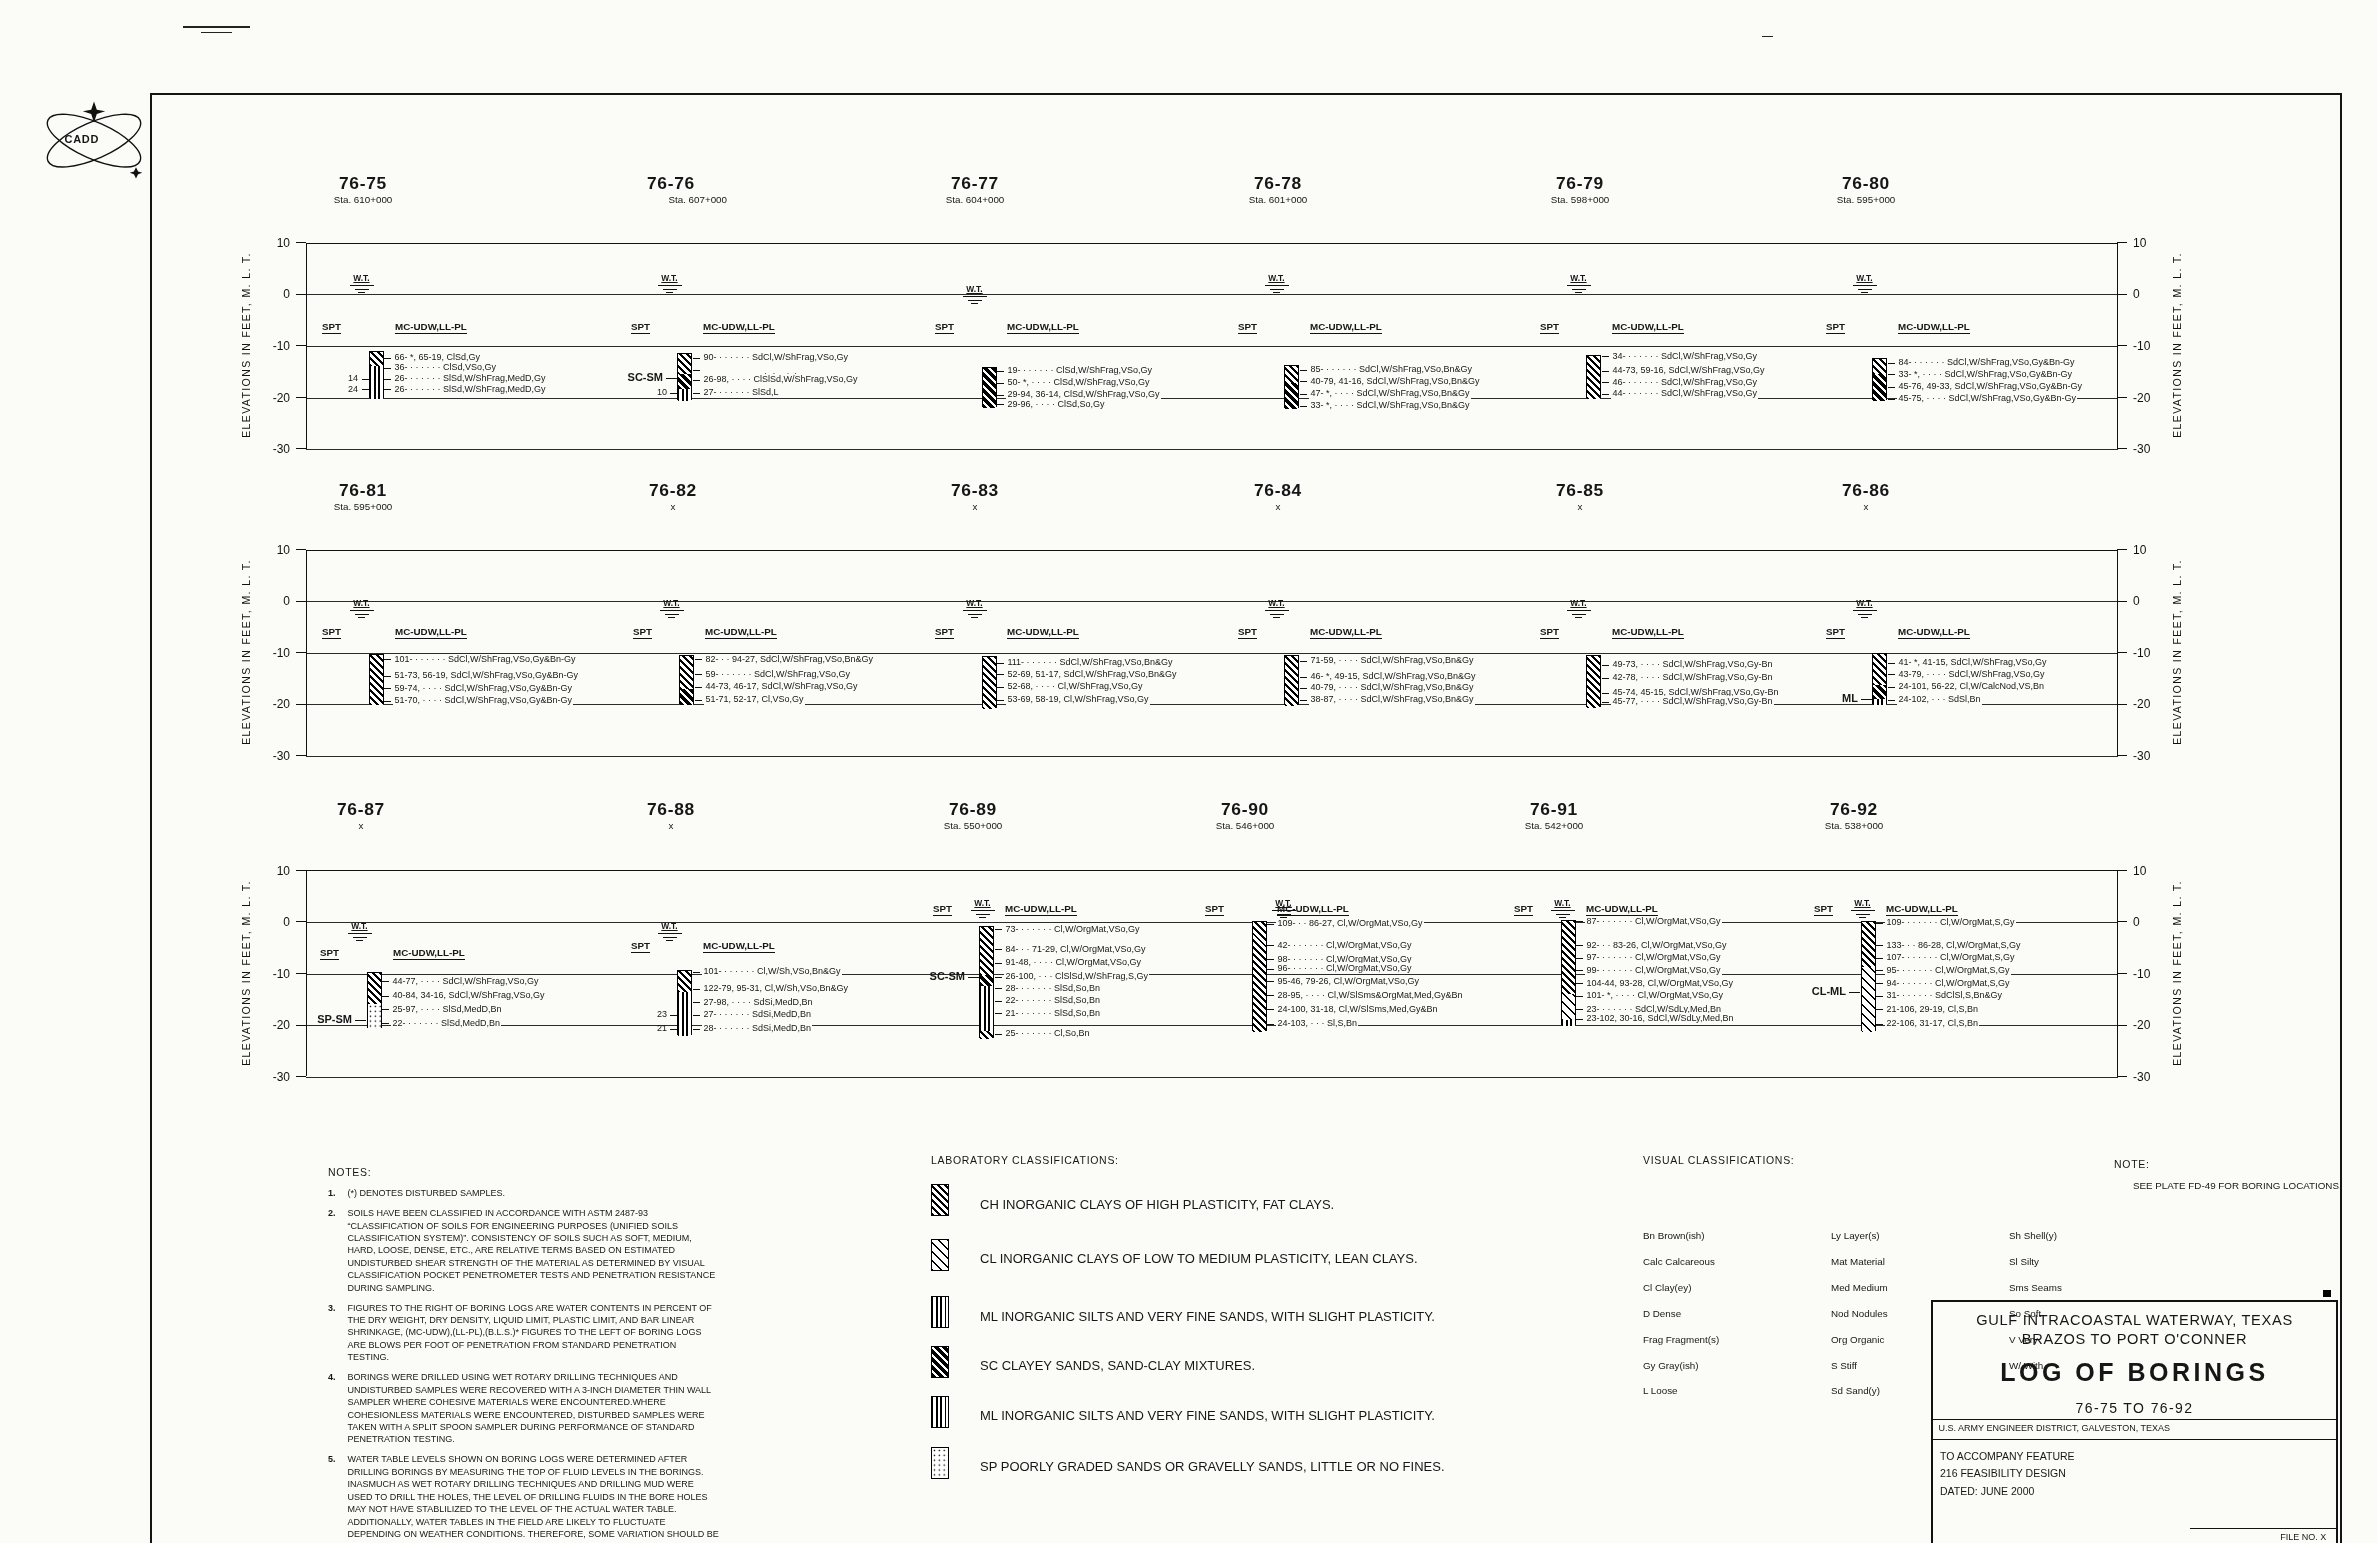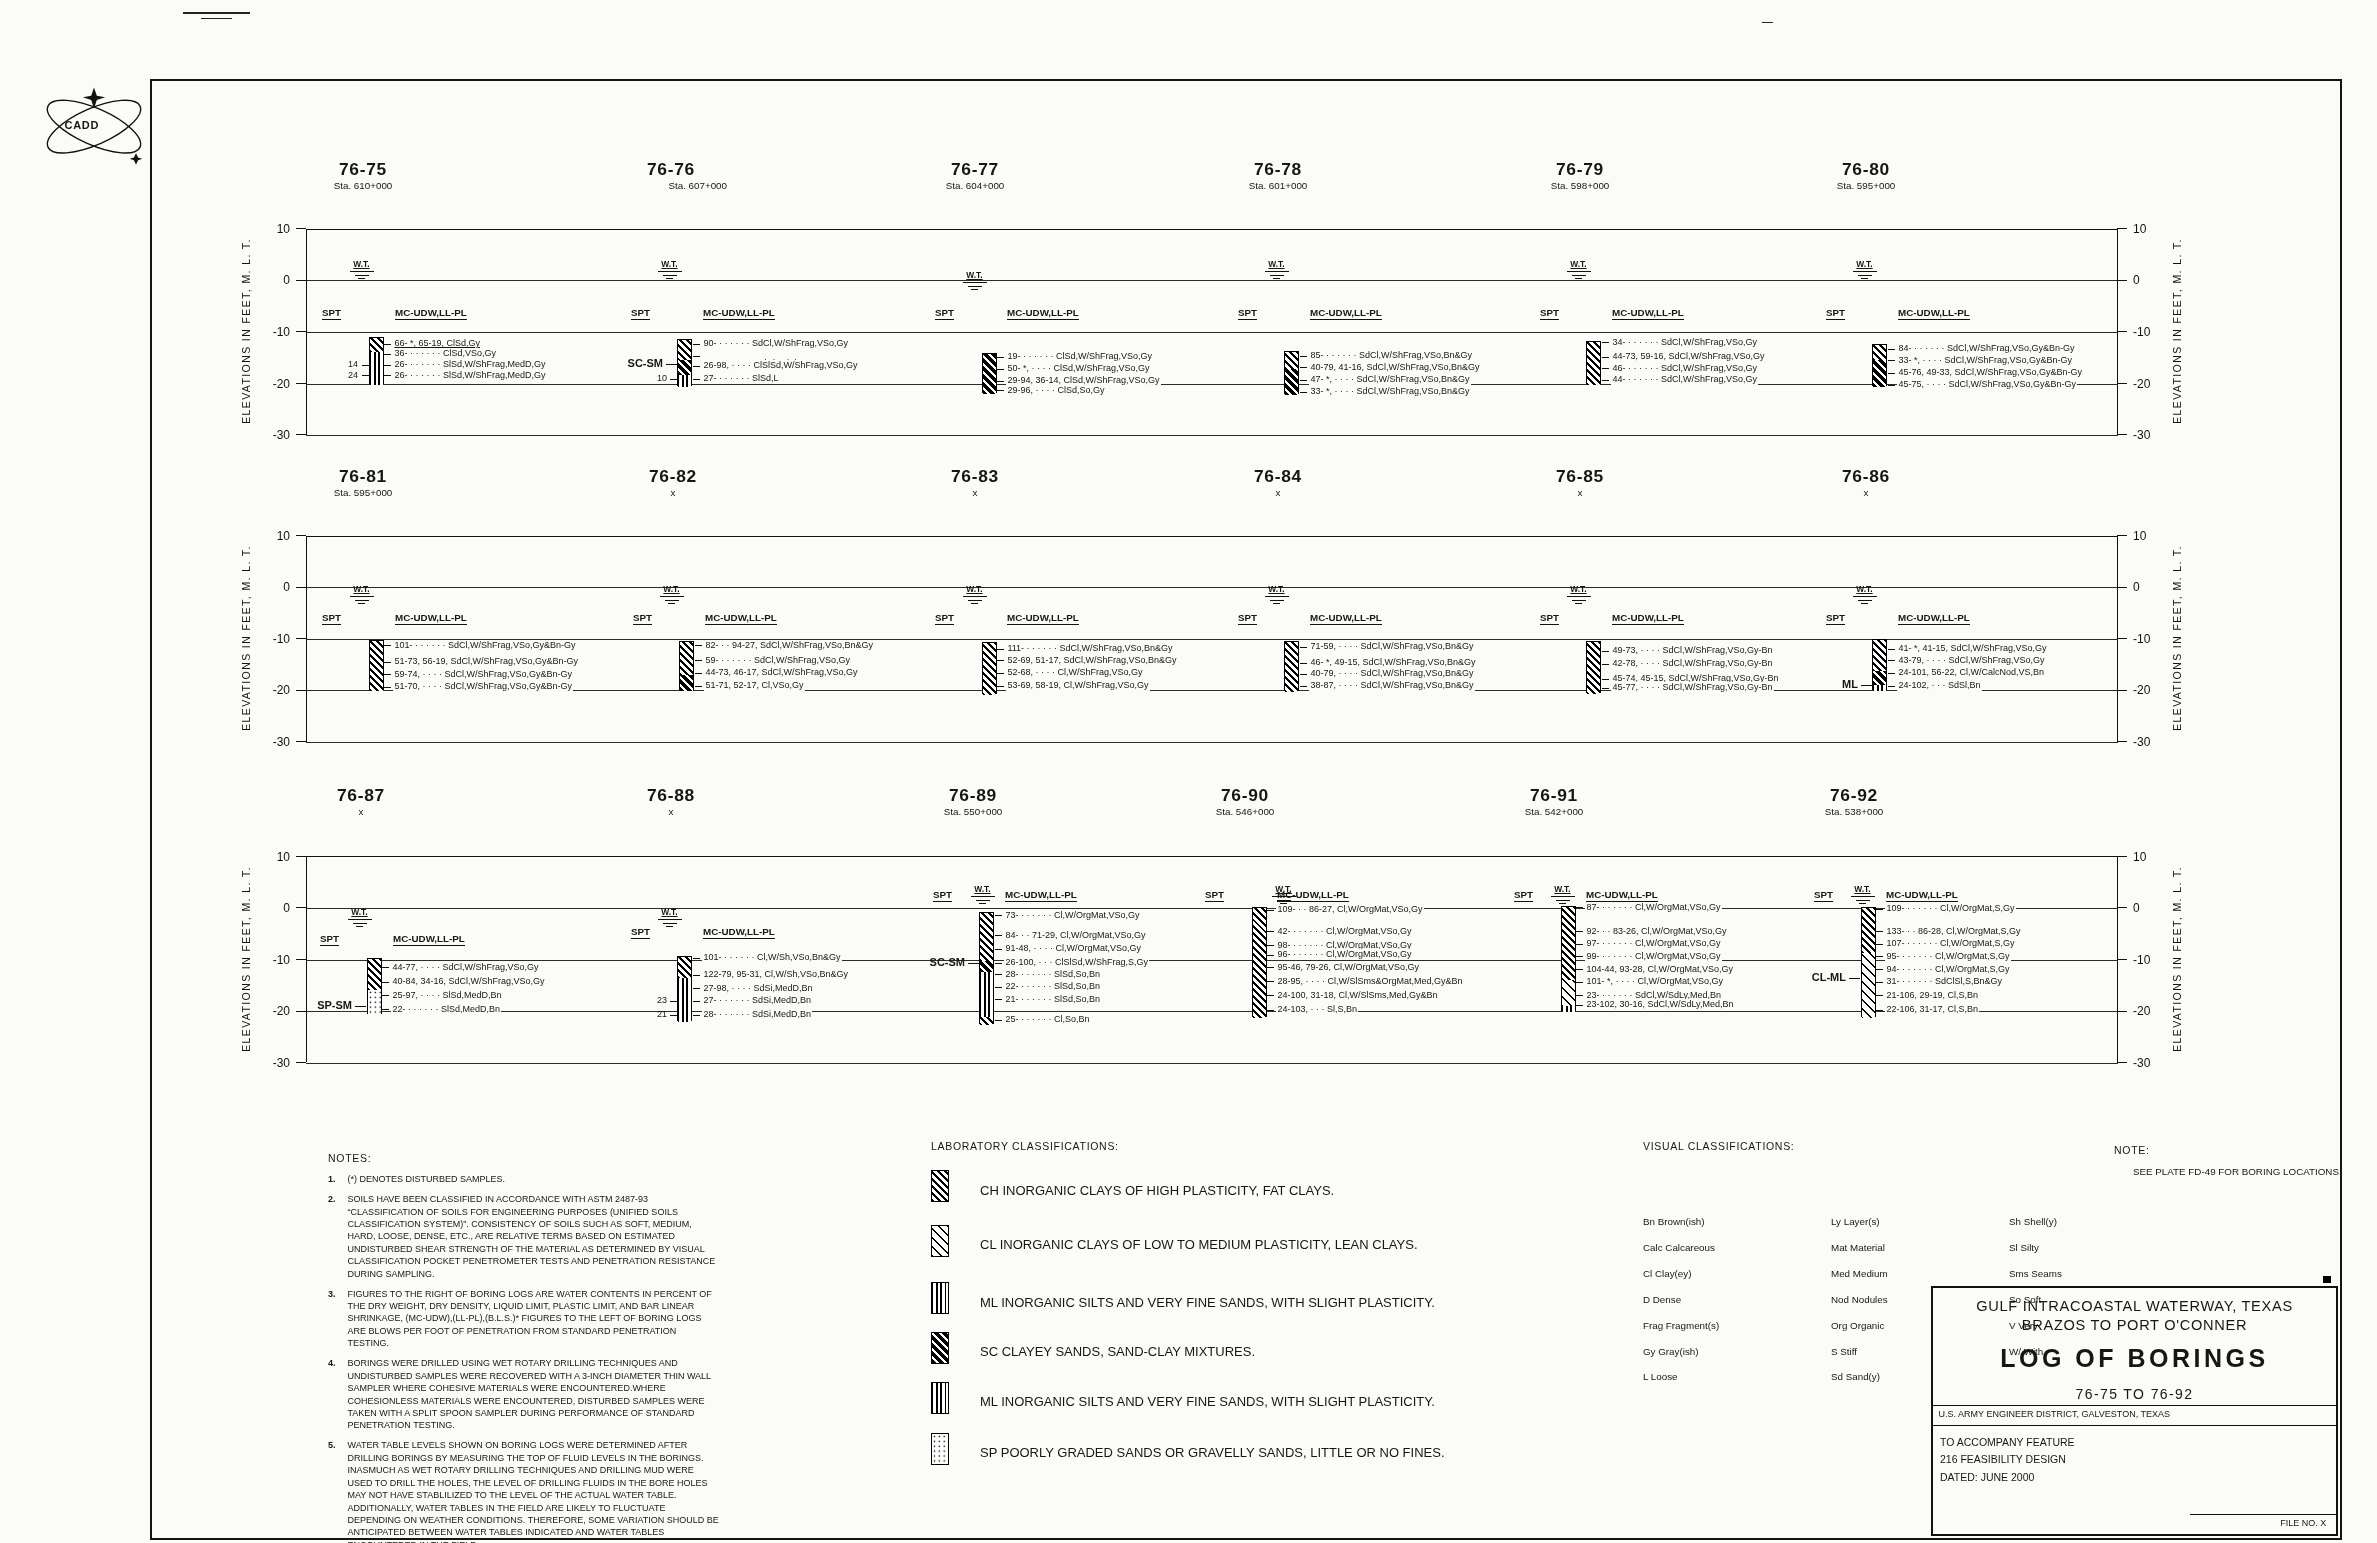--- a/index.html
+++ b/index.html
@@ -1,17 +1,17 @@
 <!DOCTYPE html>
 <html style="font-size:11px"><head>
 <meta charset="utf-8">
 <style>
   html,body{margin:0;padding:0;}
   body{width:2377px;height:1544px;background:#fbfbf8;font-family:"Liberation Sans",sans-serif;color:#161616;position:relative;overflow:hidden;}
-  #sheet{position:absolute;left:0;top:4px;width:2377px;height:1284px;}
+  #sheet{position:absolute;left:0;top:18px;width:2377px;height:1284px;}
   .border-rect{position:absolute;left:150px;top:75px;width:2188px;height:1457px;border:2.1px solid #141414;}
   .fold{position:absolute;height:1.4px;background:#222;}
   .gridline{position:absolute;height:0.7px;background:#2b2b2b;}
   .gridline.thick{height:1.4px;background:#111;}
   .vline{position:absolute;width:1.4px;background:#111;}
   .stub{position:absolute;height:1.4px;background:#111;}
   .ticklabel{position:absolute;font-size:12px;color:#111;}
   .axistitle{position:absolute;transform:rotate(-90deg);text-align:center;font-size:10.5px;letter-spacing:1.4px;white-space:nowrap;color:#111;}
   .bid{position:absolute;font-size:17.4px;font-weight:bold;text-align:center;letter-spacing:0.7px;}
   .bsta{position:absolute;font-size:9.8px;text-align:center;}
@@ -159,21 +159,21 @@
       <div class="w2"></div>
       <div class="w3"></div>
     </div>
     <div class="chdr" style="left: 322px; top: 303px;">SPT</div>
     <div class="chdr" style="left: 395px; top: 303px;">MC-UDW,LL-PL</div>
     <div class="bar" style="left: 369px; top: 333px; height: 47px;">
       <div class="seg p-ch" style="height: 14px;"></div>
       <div class="seg p-ml" style="height: 33px;"></div>
     </div>
     <div class="ltick" style="left: 384px; top: 340px; width: 7px;"></div>
-    <div class="soil" style="left: 393px; top: 334px; text-decoration: underline;">66- *, 65-19, ClSd,Gy</div>
+    <div class="soil" style="left: 393px; top: 334px;">66- *, 65-19, ClSd,Gy</div>
     <div class="ltick" style="left: 384px; top: 350px; width: 7px;"></div>
     <div class="soil" style="left: 393px; top: 344px;">36- · · · · · · ClSd,VSo,Gy</div>
     <div class="ltick" style="left: 384px; top: 361px; width: 7px;"></div>
     <div class="soil" style="left: 393px; top: 355px;">26- · · · · · · SlSd,W/ShFrag,MedD,Gy</div>
     <div class="ltick" style="left: 362px; top: 361px; width: 7px;"></div>
     <div class="sptv" style="left: 326px; top: 355px; width: 32px; text-align: right;">14</div>
     <div class="ltick" style="left: 384px; top: 371px; width: 7px;"></div>
     <div class="soil" style="left: 393px; top: 366px;">26- · · · · · · SlSd,W/ShFrag,MedD,Gy</div>
     <div class="ltick" style="left: 362px; top: 371px; width: 7px;"></div>
     <div class="sptv" style="left: 326px; top: 366px; width: 32px; text-align: right;">24</div>

